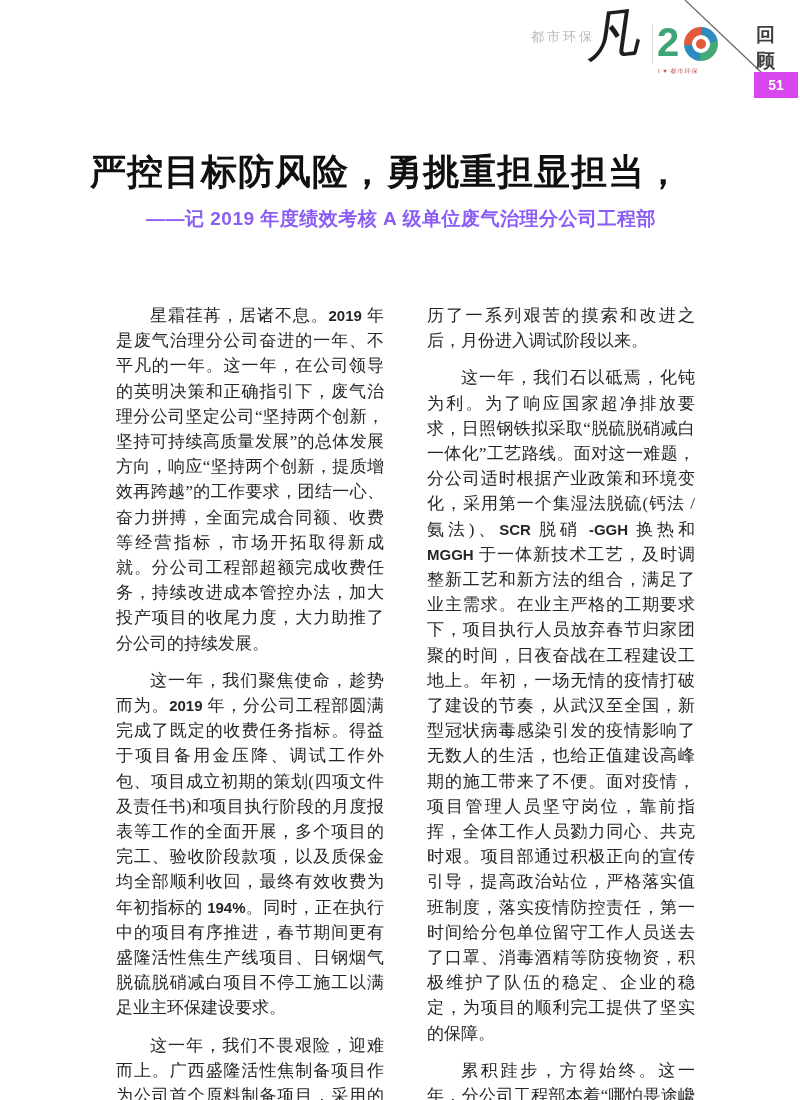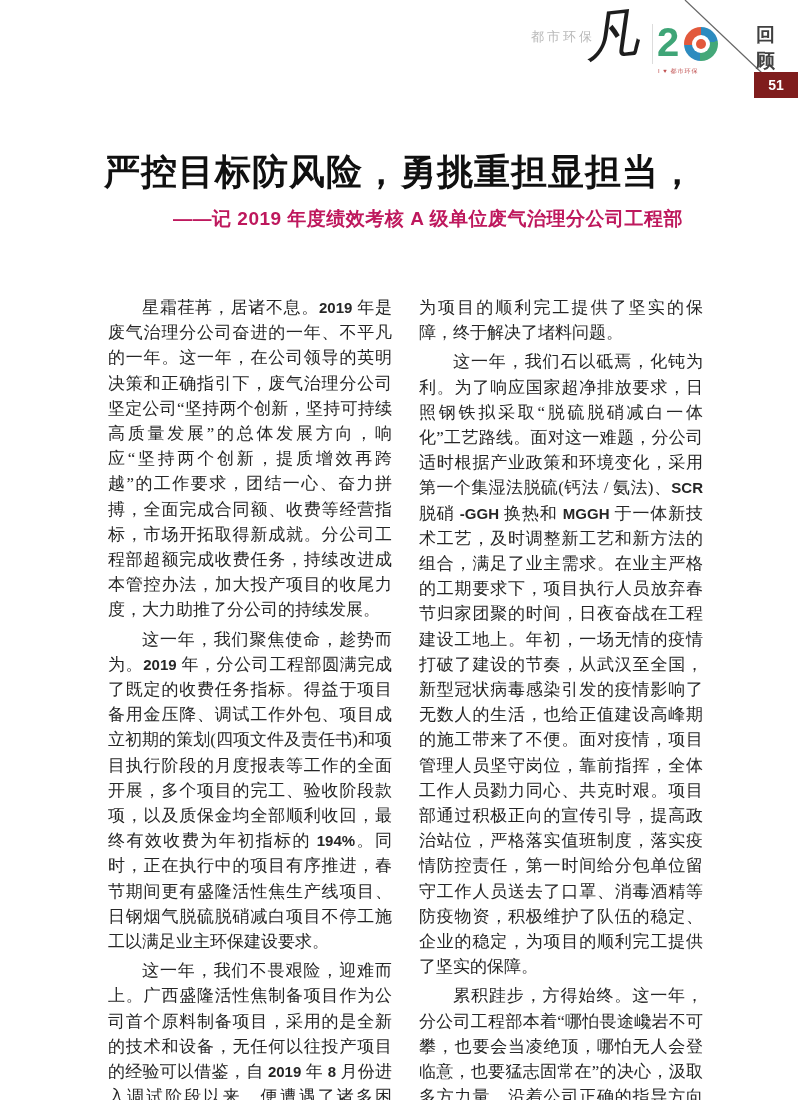--- a/index.html
+++ b/index.html
@@ -23,33 +23,33 @@
   .logo20-zero-dot{position:absolute;inset:12px;background:#e2593c;border-radius:50%;}
   .logo-tagline{position:absolute;left:658px;top:67px;font-size:6px;letter-spacing:1px;color:#c05050;}
   .section-label{position:absolute;left:722px;top:22px;font-size:19px;font-weight:bold;
                  letter-spacing:4px;color:#404040;margin-left:34px;}
   .diagonal-rule{position:absolute;left:630px;top:0;width:170px;height:100px;pointer-events:none;}
   .page-badge{position:absolute;left:754px;top:72px;width:44px;height:26px;line-height:26px;
               text-align:center;color:#ffffff;font-size:14px;font-weight:bold;
               background:#7fc0b9;font-family:"Liberation Sans",sans-serif;}
 
   
-  .title-block{position:absolute;left:90px;top:146px;width:620px;text-align:center;color:#101010;}
+  .title-block{position:absolute;left:90px;top:146px;width:620px;color:#101010;}
   .title-line{font-family:"Liberation Sans",sans-serif;font-weight:900;font-size:36px;
               line-height:52px;letter-spacing:1px;white-space:nowrap;}
-  .subtitle{margin-top:8px;padding-left:56px;font-size:19px;font-weight:bold;color:#be185d;
+  .subtitle{margin-top:8px;padding-left:56px;font-size:19px;font-weight:bold;color:#8b5cf6;
             letter-spacing:0.5px;white-space:nowrap;}
 
   
   .col{position:absolute;top:291px;width:292px;text-align:justify;color:#262626;
        font-family:"Liberation Serif","DejaVu Serif",serif;
        font-size:17px;line-height:25.2px;}
   .col-left{left:104px;}
   .col-right{left:415px;}
-  .col p{margin:4px;text-indent:2em;}
+  .col p{margin:12px;text-indent:2em;}
   .col p.no-indent{text-indent:0;}
   .lat{font-family:"Liberation Sans",sans-serif;font-weight:bold;font-size:15px;}
 </style>
 </head>
 <body>
 
 <div class="page">
 
   <span class="brand-text">都市环保</span>
   <span class="calligraphy">凡</span>
@@ -63,31 +63,31 @@
     </span>
   </div>
   <span class="logo-tagline">I ♥ 都市环保</span>
 
   <span class="section-label">回顾</span>
 
   <svg class="diagonal-rule" viewBox="0 0 170 100">
     <line x1="55" y1="0" x2="132" y2="73" stroke="#666" stroke-width="1.2"></line>
   </svg>
 
-  <div class="page-badge" style="background: #7f1d1d;">51</div>
+  <div class="page-badge" style="background: #d946ef;">51</div>
 
   <div class="title-block">
     <div class="title-line">严控目标防风险，勇挑重担显担当，</div>
     <div class="subtitle">——记 2019 年度绩效考核 A 级单位废气治理分公司工程部</div>
   </div>
 
   <div class="col col-left" id="col-left">
       <p><span>星霜荏苒，居诸不息。</span><span class="lat">2019</span><span> 年是废气治理分公司奋进的一年、不平凡的一年。这一年，在公司领导的英明决策和正确指引下，废气治理分公司坚定公司“坚持两个创新，坚持可持续高质量发展”的总体发展方向，响应“坚持两个创新，提质增效再跨越”的工作要求，团结一心、奋力拼搏，全面完成合同额、收费等经营指标，市场开拓取得新成就。分公司工程部超额完成收费任务，持续改进成本管控办法，加大投产项目的收尾力度，大力助推了分公司的持续发展。</span></p>
       <p><span>这一年，我们聚焦使命，趁势而为。</span><span class="lat">2019</span><span> 年，分公司工程部圆满完成了既定的收费任务指标。得益于项目备用金压降、调试工作外包、项目成立初期的策划(四项文件及责任书)和项目执行阶段的月度报表等工作的全面开展，多个项目的完工、验收阶段款项，以及质保金均全部顺利收回，最终有效收费为年初指标的 </span><span class="lat">194%</span><span>。同时，正在执行中的项目有序推进，春节期间更有盛隆活性焦生产线项目、日钢烟气脱硫脱硝减白项目不停工施工以满足业主环保建设要求。</span></p>
       <p><span>这一年，我们不畏艰险，迎难而上。广西盛隆活性焦制备项目作为公司首个原料制备项目，采用的是全新的技术和设备，无任何以往投产项目的经验可以借鉴，自 </span><span class="lat">2019</span><span> 年 </span><span class="lat">8</span><span> 月份进入调试阶段以来，便遭遇了诸多困难。受煤斗、配煤仓、给煤机、煤粉缓冲仓、称重料斗、螺旋输送机、各种物料溜管等无一不堵，使得生产线无法连续作业。为使系统尽可能长时间带料运转暴露问题，在改进设备到场之前，只能采用人工筛料、装料、上料、捅料的方式。由于工作强度高、煤粉灰尘大、现场调试人员几乎每天都“灰头土脸”，煤粉附上皮肤后还经常导致红疹，环境非常艰苦。经过披星戴月的连续努力，多方咨询，各系统经</span></p>
     </div>
   <div class="col col-right" id="col-right">
-      <p class="no-indent"><span>为项目的顺利完工提供了坚实的保障，终于解决了堵料问题。</span></p>
+      <p class="no-indent"><span>历了一系列艰苦的摸索和改进之后，月份进入调试阶段以来。</span></p>
       <p><span>这一年，我们石以砥焉，化钝为利。为了响应国家超净排放要求，日照钢铁拟采取“脱硫脱硝减白一体化”工艺路线。面对这一难题，分公司适时根据产业政策和环境变化，采用第一个集湿法脱硫(钙法 / 氨法)、</span><span class="lat">SCR</span><span> 脱硝 </span><span class="lat">-GGH</span><span> 换热和 </span><span class="lat">MGGH</span><span> 于一体新技术工艺，及时调整新工艺和新方法的组合，满足了业主需求。在业主严格的工期要求下，项目执行人员放弃春节归家团聚的时间，日夜奋战在工程建设工地上。年初，一场无情的疫情打破了建设的节奏，从武汉至全国，新型冠状病毒感染引发的疫情影响了无数人的生活，也给正值建设高峰期的施工带来了不便。面对疫情，项目管理人员坚守岗位，靠前指挥，全体工作人员勠力同心、共克时艰。项目部通过积极正向的宣传引导，提高政治站位，严格落实值班制度，落实疫情防控责任，第一时间给分包单位留守工作人员送去了口罩、消毒酒精等防疫物资，积极维护了队伍的稳定、企业的稳定，为项目的顺利完工提供了坚实的保障。</span></p>
       <p><span>累积跬步，方得始终。这一年，分公司工程部本着“哪怕畏途巉岩不可攀，也要会当凌绝顶，哪怕无人会登临意，也要猛志固常在”的决心，汲取多方力量，沿着公司正确的指导方向前进，保证分公司项目管理工作高质量完成。</span></p>
     </div>
 
 </div>
 
 </body></html>

